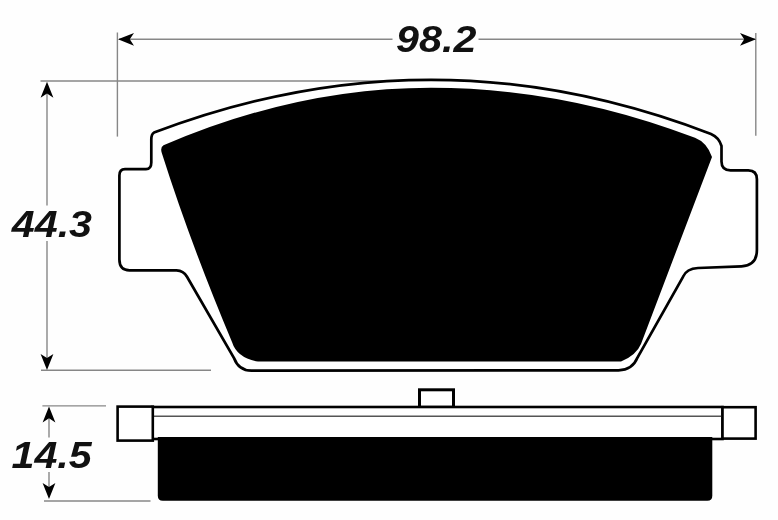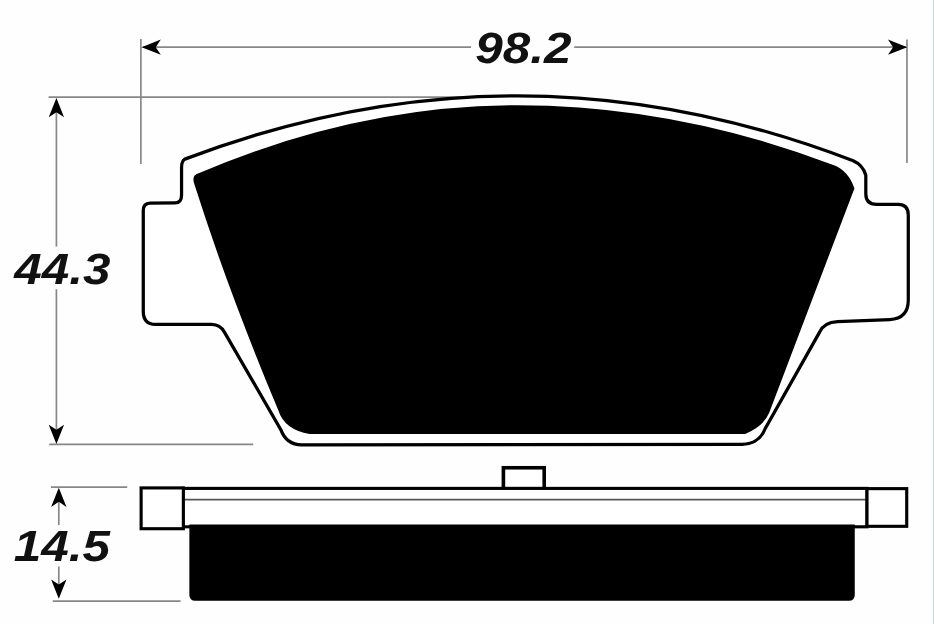--- a/index.html
+++ b/index.html
@@ -1,16 +1,16 @@
 <!DOCTYPE html>
 <html><head>
 <meta charset="utf-8">
 <style>
   html,body{margin:0;padding:0;background:#fff;}
-  .wrap{width:778px;height:520px;position:relative;background:#0f766e;overflow:hidden;}
+  .wrap{width:778px;height:520px;position:relative;background:#f97316;overflow:hidden;}
   svg{display:block;}
   text{font-family:"Liberation Sans",sans-serif;font-weight:bold;font-style:italic;fill:#111;}
 </style>
 </head>
 <body>
 
 <div class="wrap">
 <svg width="778" height="520" viewBox="0 0 778 520">
 
   <rect x="0" y="0" width="778" height="520" fill="#fefefe"></rect>

